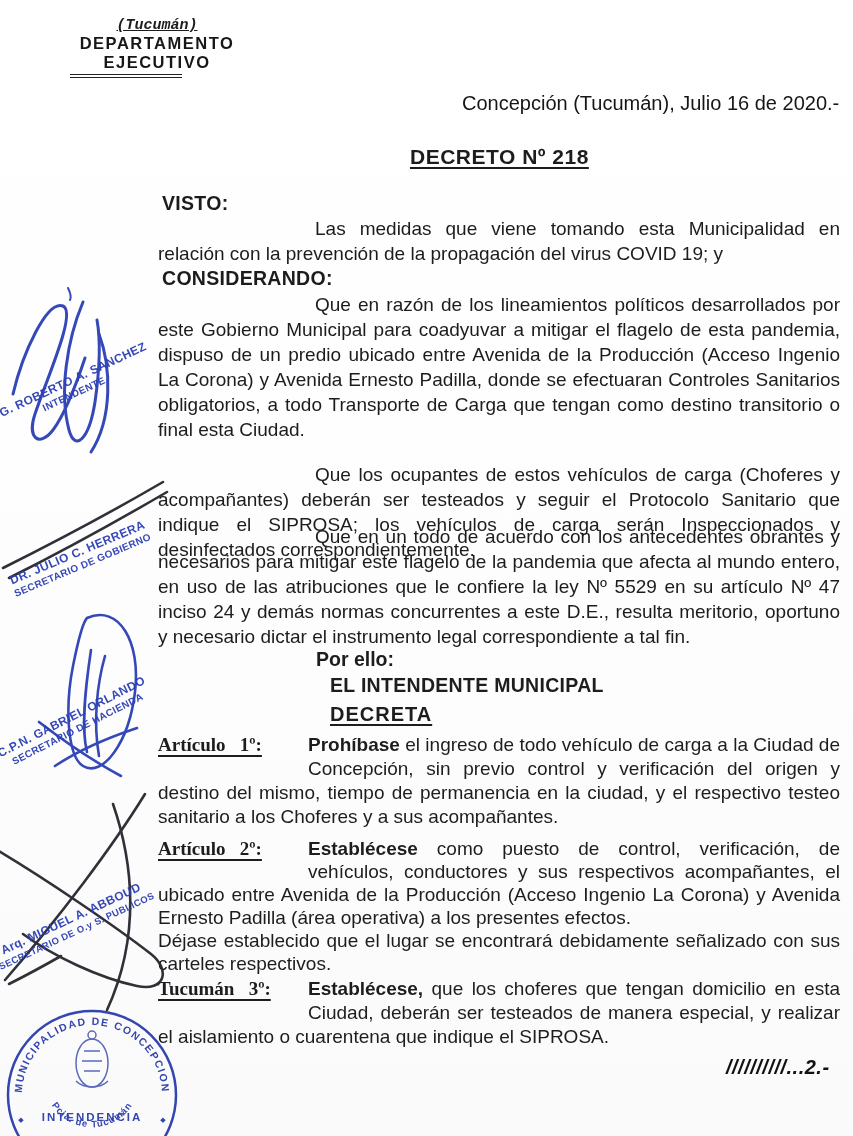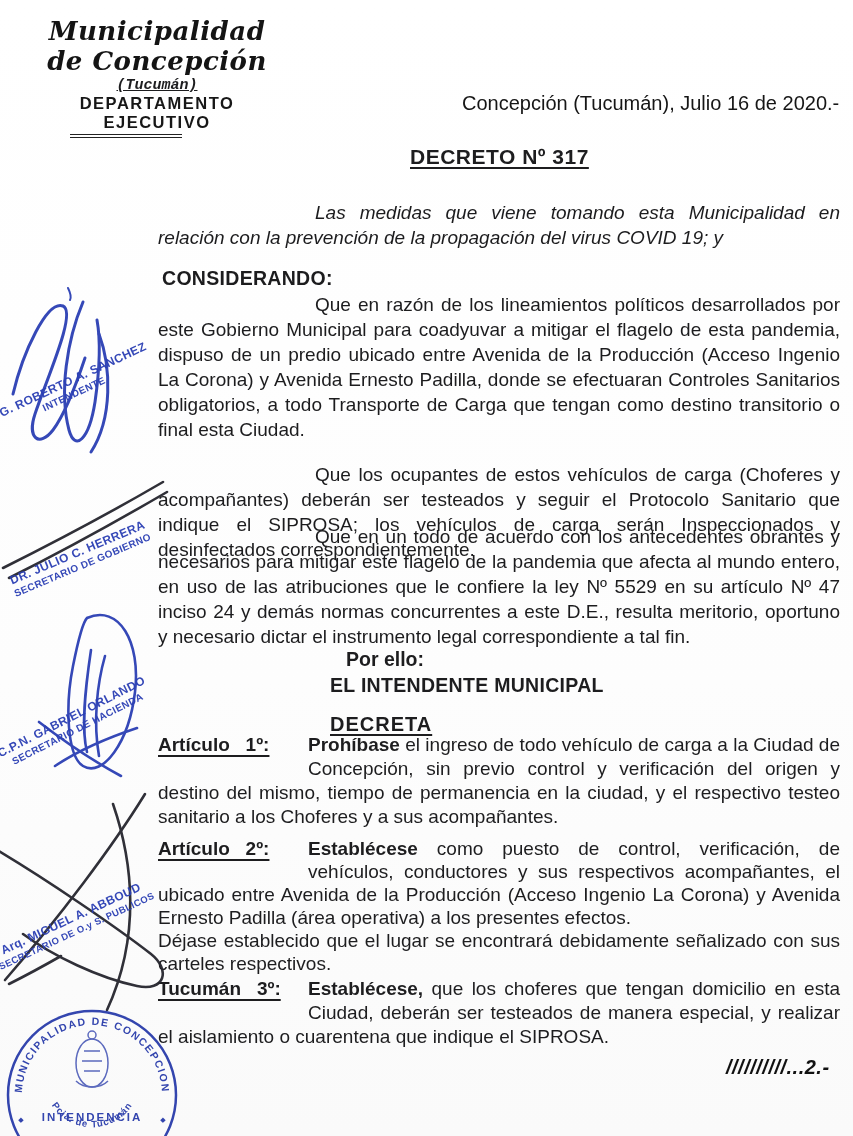--- a/index.html
+++ b/index.html
@@ -18,59 +18,59 @@
   .lh-dept-underline{width:112px; height:0; border-bottom:4px double #222; margin:2px 0 0 42px;}
   
   .dateline{position:absolute; left:462px; top:92px; font-size:20px; color:#161616;}
   .decree-title{position:absolute; left:410px; top:145px; font-size:21px; font-weight:bold;
     text-decoration:underline; text-decoration-thickness:2px; text-underline-offset:3px; letter-spacing:.5px;}
   
   .col{position:absolute; left:158px; width:682px; font-size:19px; color:#1c1c1e;}
   .h-bold{font-weight:bold; font-size:19.5px; letter-spacing:.3px;}
   .just{text-align:justify; line-height:25px; margin:0;}
   .indent{text-indent:157px;}
-  .por-ello{position:absolute; left:346px; top:648px; font-size:19.5px; font-weight:bold;}
+  .por-ello{position:absolute; left:316px; top:648px; font-size:19.5px; font-weight:bold;}
   .decreta-block{position:absolute; left:330px; top:674px; width:330px; }
   .decreta-l1{font-size:19.5px; font-weight:bold; letter-spacing:.3px;}
-  .decreta-l2{font-size:20px; font-weight:bold; letter-spacing:1px; margin-top:16px;
+  .decreta-l2{font-size:20px; font-weight:bold; letter-spacing:1px; margin-top:6px;
     text-decoration:underline; text-decoration-thickness:2px; text-underline-offset:3px;}
   
   .article{position:absolute; left:158px; width:682px; font-size:19px; text-align:justify; line-height:24px;}
   .article .spacer{float:left; width:150px; height:48px;}
   .alabel{position:absolute; left:0; top:0; font-weight:bold; white-space:pre;
-    text-decoration:underline; text-decoration-thickness:2px; text-underline-offset:4px;}
+    text-decoration:underline; text-decoration-thickness:2px; text-underline-offset:4px;font-family:Liberation Serif, serif;}
   .alead{font-weight:bold;margin-top:26px;}
   .aextra{text-align:justify;}
   .page-marker{position:absolute; left:726px; top:1056px; font-size:20px; font-weight:bold; font-style:italic; letter-spacing:.5px; color:#111;}
   
   .sig-svg{position:absolute; pointer-events:none;}
   .stamp-text{position:absolute; text-align:center; color:#2b3fb4; opacity:.95; line-height:1.25;}
   .stamp-l1{font-size:12px; font-weight:bold; letter-spacing:.4px; white-space:nowrap;}
   .stamp-l2{font-size:10px; font-weight:bold; letter-spacing:.4px; white-space:nowrap;}
   .rot-25{transform:rotate(-25deg);}
   .rot-23{transform:rotate(-23deg);}
   .rot-27{transform:rotate(-27deg);}
   .seal-svg{position:absolute; left:-8px; top:995px;}
 </style>
 </head>
 <body>
 
 <div class="page">
 
   <div class="letterhead">
-    <div class="lh-script">Municipalidad de Concepción</div>
     <div class="lh-prov">(Tucumán)</div>
     <div class="lh-dept">DEPARTAMENTO EJECUTIVO</div>
     <div class="lh-dept-underline"></div>
   </div>
 
   <div class="dateline">Concepción (Tucumán), Julio 16 de 2020.-</div>
-  <div class="decree-title">DECRETO Nº 317</div>
+  <div class="decree-title">DECRETO Nº 218</div>
 
-  <p class="col just indent" style="top:200px;font-style:italic;">Las medidas que viene tomando esta Municipalidad en relación con la prevención de la propagación del virus COVID 19; y</p>
+  <div class="col h-bold" style="top:192px; padding-left:4px;">VISTO:</div>
+  <p class="col just indent" style="top:216px;">Las medidas que viene tomando esta Municipalidad en relación con la prevención de la propagación del virus COVID 19; y</p>
 
   <div class="col h-bold" style="top:267px; padding-left:4px;">CONSIDERANDO:</div>
   <p class="col just indent" style="top:292px;">Que en razón de los lineamientos políticos desarrollados por este Gobierno Municipal para coadyuvar a mitigar el flagelo de esta pandemia, dispuso de un predio ubicado entre Avenida de la Producción (Acceso Ingenio La Corona) y Avenida Ernesto Padilla, donde se efectuaran Controles Sanitarios obligatorios, a todo Transporte de Carga que tengan como destino transitorio o final esta Ciudad.</p>
   <p class="col just indent" style="top:428px;margin-top:34px;">Que los ocupantes de estos vehículos de carga (Choferes y acompañantes) deberán ser testeados y seguir el Protocolo Sanitario que indique el SIPROSA; los vehículos de carga serán Inspeccionados y desinfectados correspondientemente.</p>
   <p class="col just indent" style="top:524px;">Que en un todo de acuerdo con los antecedentes obrantes y necesarios para mitigar este flagelo de la pandemia que afecta al mundo entero, en uso de las atribuciones que le confiere la ley Nº 5529 en su artículo Nº 47 inciso 24 y demás normas concurrentes a este D.E., resulta meritorio, oportuno y necesario dictar el instrumento legal correspondiente a tal fin.</p>
 
   <div class="por-ello">Por ello:</div>
   <div class="decreta-block">
     <div class="decreta-l1">EL INTENDENTE MUNICIPAL</div>
     <div class="decreta-l2">DECRETA</div>

